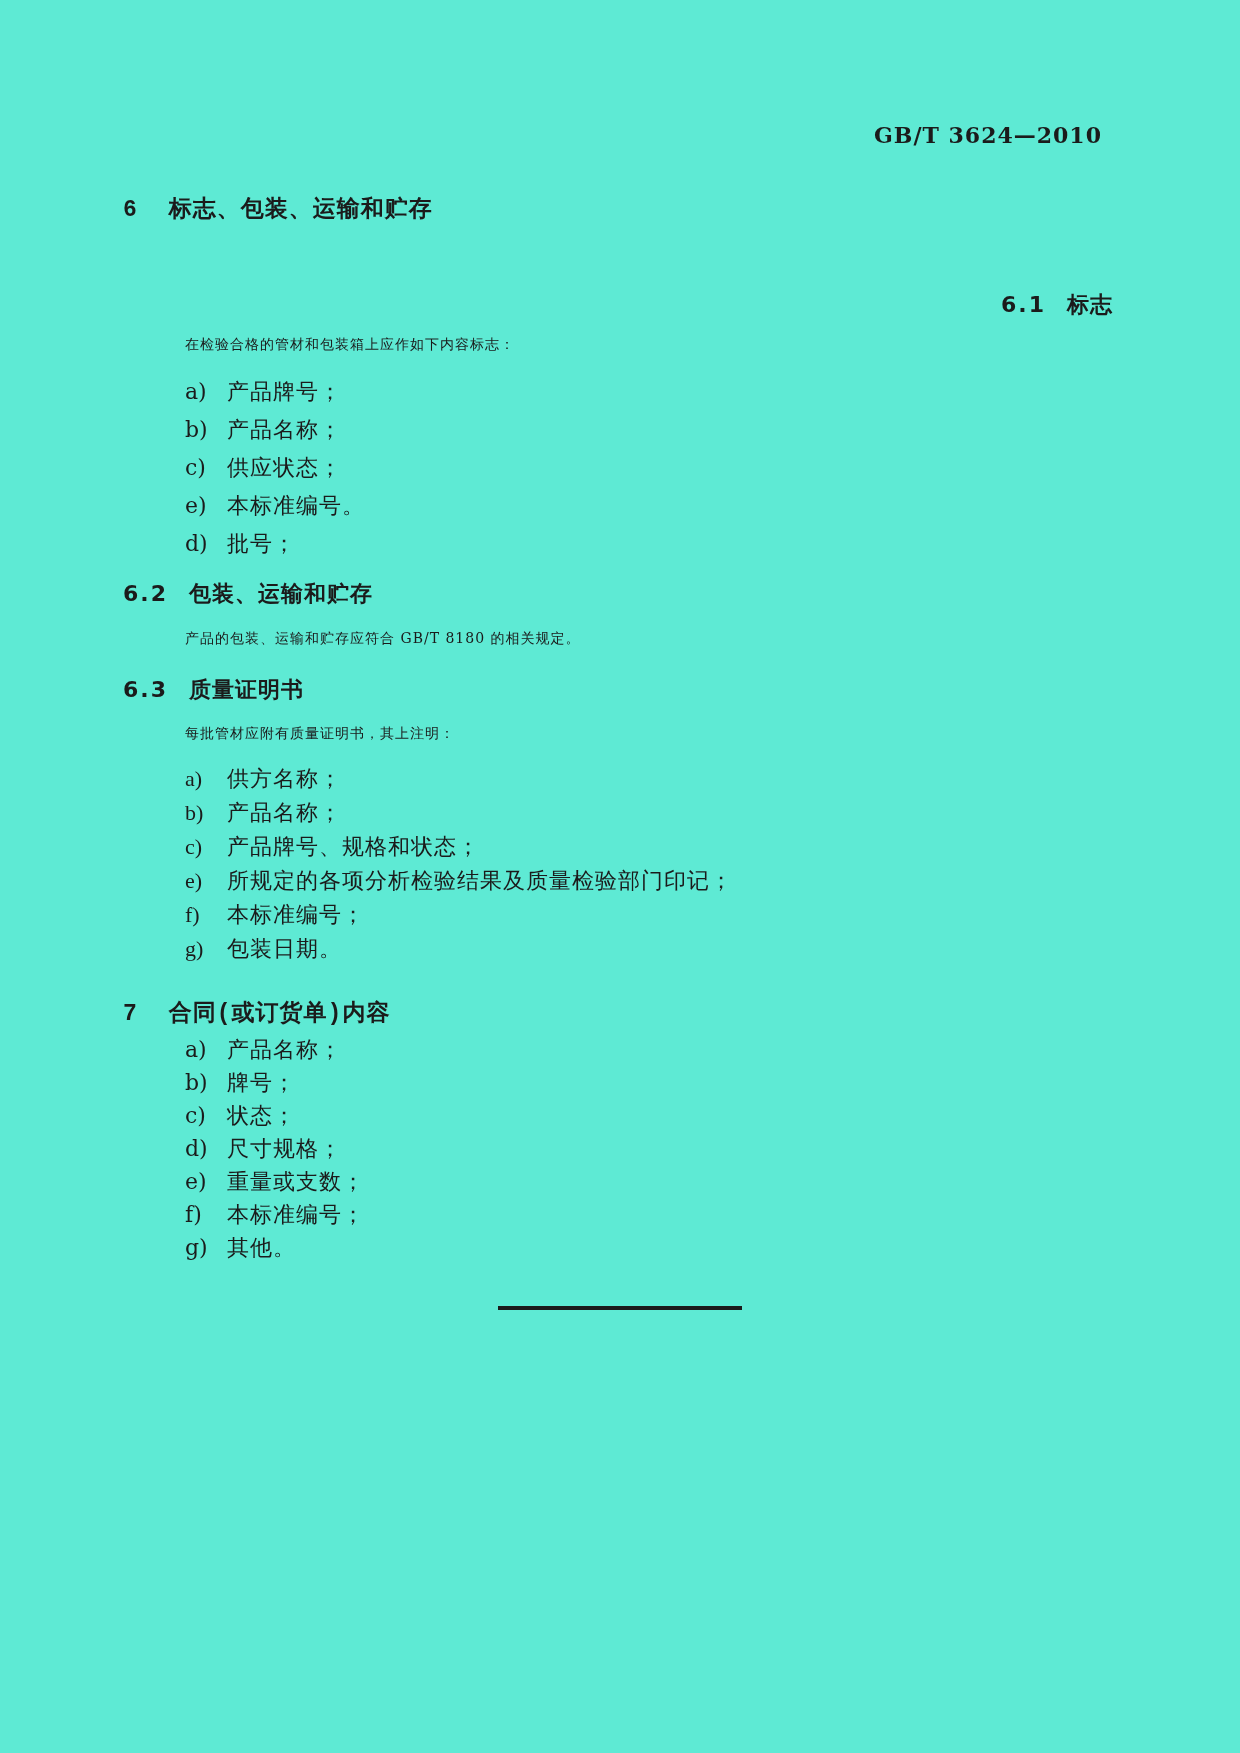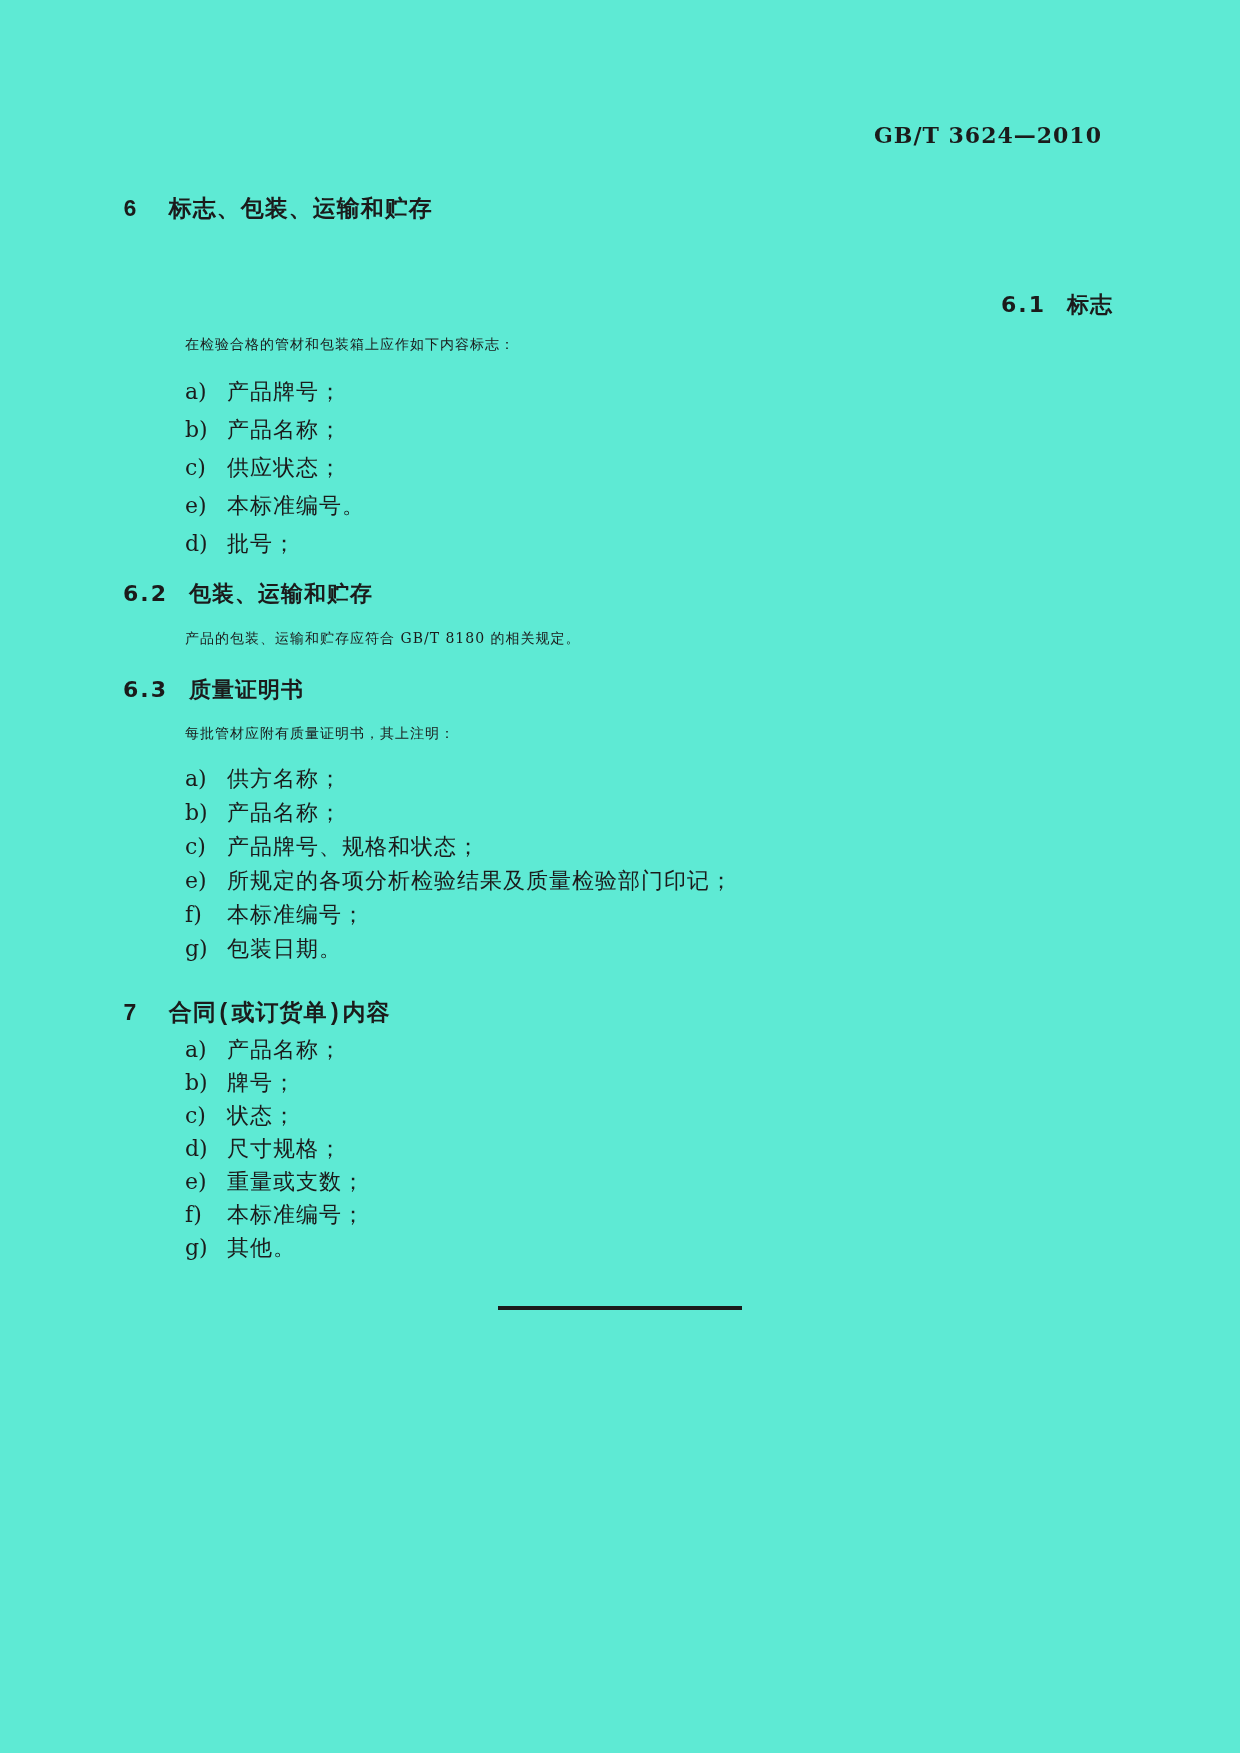--- a/index.html
+++ b/index.html
@@ -89,21 +89,21 @@
 
   
   .h-sec6   { margin-top: 196px; }
   .h-sub61  { margin-top: 67px; text-align: right; }
   .p-61     { margin-top: 11px; }
   .ul-61    { margin-top: 6px; }
   .h-sub62  { margin-top: 17px; }
   .p-62     { margin-top: 16px; }
   .h-sub63  { margin-top: 23px; }
   .p-63     { margin-top: 15px; }
-  .ul-63    { margin-top: 6px; }
+  .ul-63    { margin-top: 6px; font-family: Liberation Serif, serif; }
   .h-sec7   { margin-top: 34px; }
   .p-7      { margin-top: 32px; }
   .ul-7     { margin-top: 5px; }
 
   .end-rule {
     margin-top: 42px;
     margin-left: 375px;
     width: 244px;
     height: 4px;
     background: #1b1b1b;

